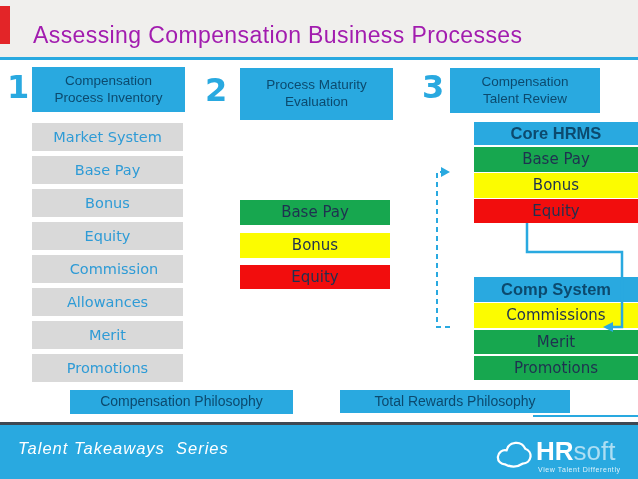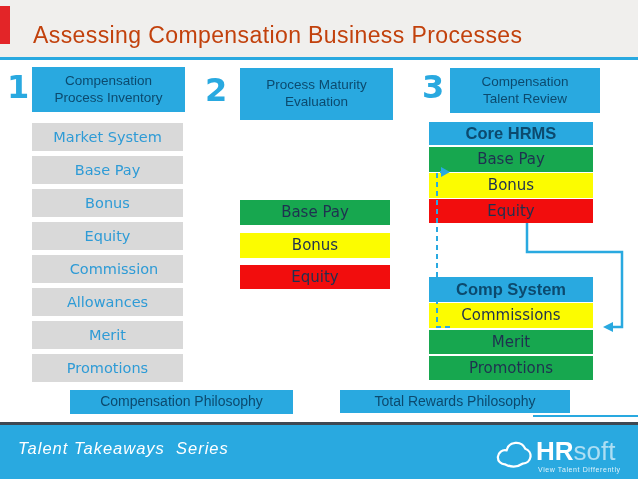--- a/index.html
+++ b/index.html
@@ -3,21 +3,21 @@
 <meta charset="utf-8">
 <style>
   html,body{margin:0;padding:0;background:#fff;}
   .slide{position:relative;width:638px;height:479px;background:#ffffff;overflow:hidden;
          font-family:"DejaVu Sans",sans-serif;}
 
   
   .header-band{position:absolute;left:0;top:0;width:638px;height:57px;background:#F0EFED;}
   .red-accent{position:absolute;left:0;top:6px;width:10px;height:38px;background:#E32528;}
   .slide-title{position:absolute;left:33px;top:22px;font-family:"Liberation Sans",sans-serif;
-               font-size:23px;color:#c2410c;letter-spacing:0.4px;white-space:nowrap;}
+               font-size:23px;color:#a21caf;letter-spacing:0.4px;white-space:nowrap;}
   .header-rule{position:absolute;left:0;top:57px;width:638px;height:3px;background:#29A9E0;}
 
   
   .box{position:absolute;display:flex;align-items:center;justify-content:center;
        text-align:center;box-sizing:border-box;line-height:1.25;}
   .cyanbox{background:#29A9E0;color:#0c4a6e;font-family:"Liberation Sans",sans-serif;}
   .stephdr{font-size:13.5px;}
   .grayitem{background:#D9D9D9;color:#2E9BD6;font-size:14.5px;}
   .green{background:#17A74F;}
   .yellow{background:#FCFC00;}
@@ -33,21 +33,21 @@
   .h2{left:240px;top:68px;width:153px;height:52px;}
   .h3{left:450px;top:68px;width:150px;height:45px;}
 
   
   .inv{left:32px;width:151px;height:28px;}
 
   
   .mat{left:240px;width:150px;}
 
   
-  .sys{left:429px;width:164px;}
+  .sys{left:474px;width:164px;}
 
   
   .phil{font-size:14px;}
 
   
   .connectors{position:absolute;left:0;top:0;width:638px;height:479px;pointer-events:none;}
 
   
   .accent-line{position:absolute;left:533px;top:415px;width:105px;height:2px;background:#29A9E0;}
 

